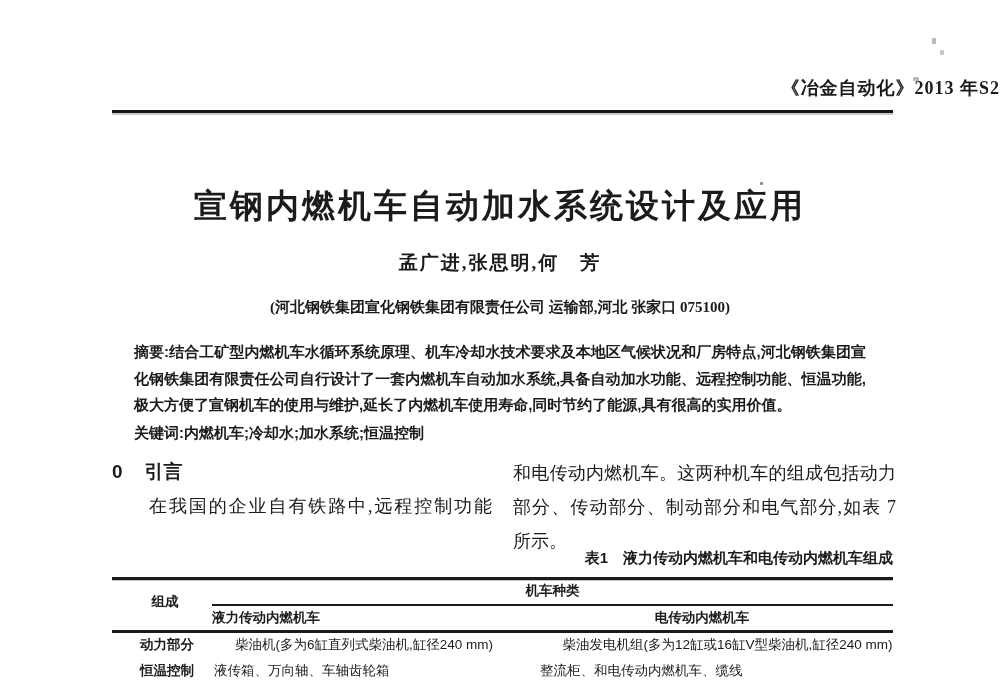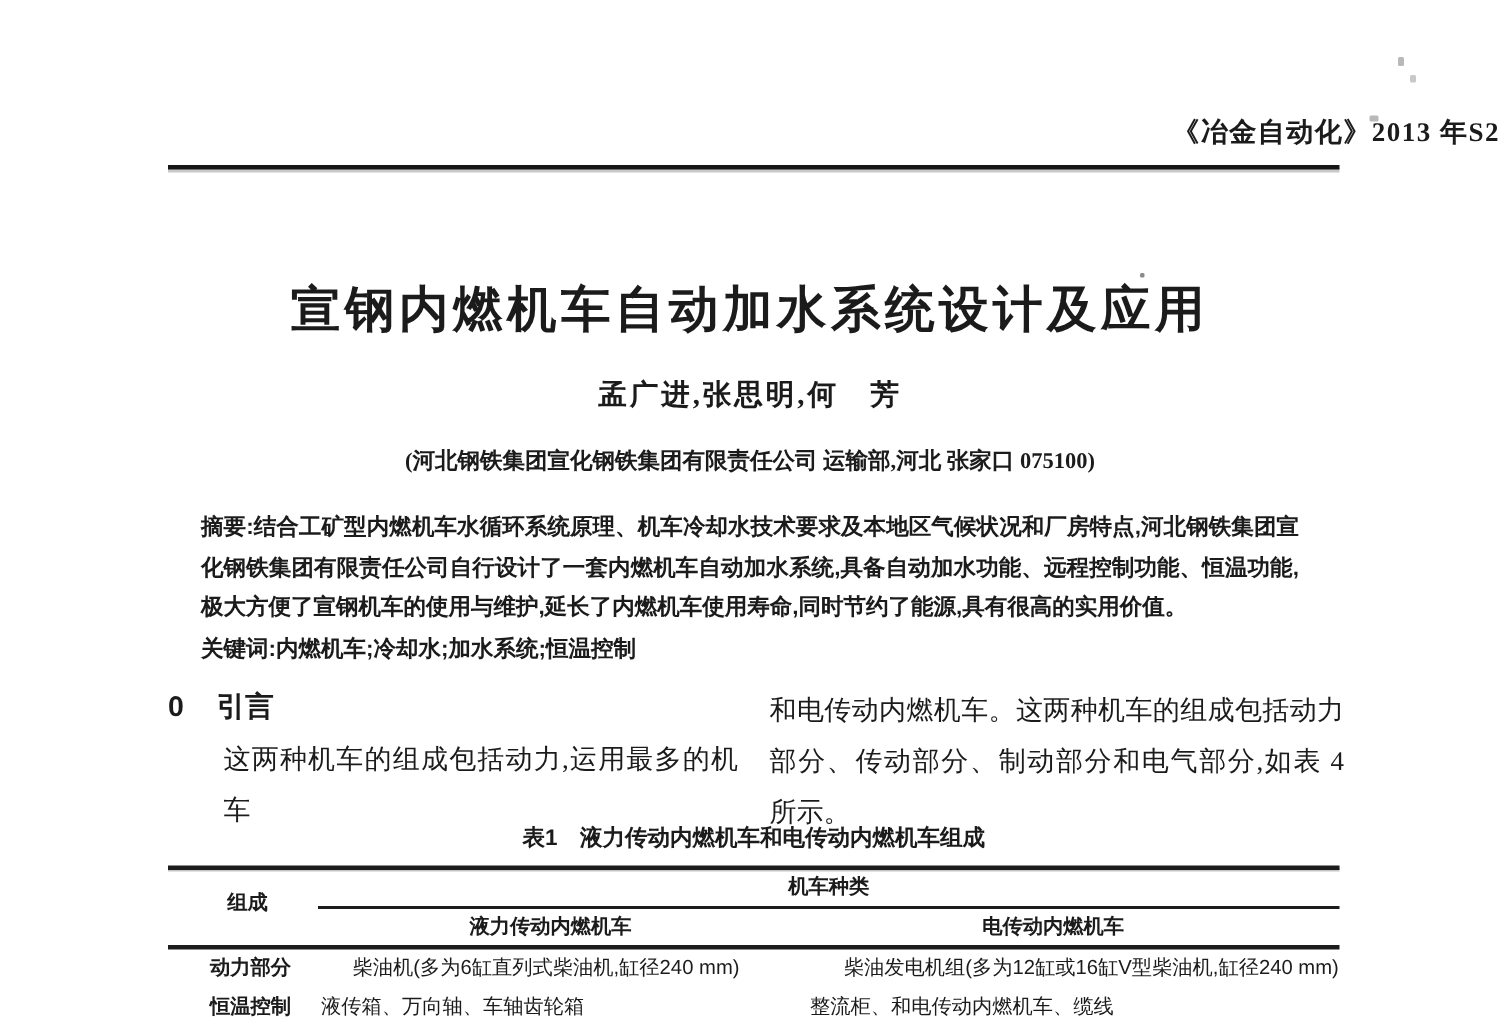--- a/index.html
+++ b/index.html
@@ -76,36 +76,36 @@
   .section-heading {
     height: 34px; line-height: 34px;
     font-size: 19px; font-weight: bold;
     font-family: "Liberation Sans", sans-serif;
   }
   .section-heading .sec-num { margin-right: 22px; }
 
   
   .table-caption {
     top: 549px; left: 112px; width: 781px;
-    text-align: center;
+    text-align: right;
     font-size: 15px; font-weight: bold;
     font-family: "Liberation Sans", sans-serif;
   }
   .table1 {
     top: 577px; left: 112px; width: 781px; height: 108px;
     font-family: "Liberation Sans", sans-serif;
   }
   .table1 .cell { position: absolute; font-size: 13.5px; }
   .t-border { position: absolute; background: #1c1c1c; }
   .t-top    { top: 0; left: 0; width: 781px; height: 3px; box-shadow: 0 1px 0 rgba(60,60,60,0.3); }
   .t-mid    { top: 27px; left: 100px; width: 681px; height: 2px; }
   .t-hdr    { top: 53px; left: 0; width: 781px; height: 2.5px; }
   .c-component { top: 16px; left: 18px; width: 70px; text-align: center; font-weight: bold; font-size: 15px; }
   .c-group     { top: 5px;  left: 100px; width: 681px; text-align: center; font-weight: bold; font-size: 14px; }
-  .c-sub-hyd   { top: 32px; left: 100px; width: 310px; text-align: center; font-weight: bold; font-size: 14px; }
+  .c-sub-hyd   { top: 32px; left: 100px; width: 310px; font-weight: bold; font-size: 14px; }
   .c-sub-ele   { top: 32px; left: 430px; width: 320px; text-align: center; font-weight: bold; font-size: 14px; }
   .r1 { top: 59px; text-align: center; }
   .r2 { top: 85px; }
   .c-label { left: 18px; width: 74px; text-align: center; font-weight: bold; }
   .c-hyd   { left: 102px; width: 300px; white-space: nowrap; }
   .c-ele   { left: 400px; width: 375px; white-space: nowrap; margin-left: 28px; }
 
   
   .speck { position: absolute; background: #b9b9b9; border-radius: 1px; }
   .speck-1 { top: 38px; left: 932px; width: 4px; height: 6px; }
@@ -121,25 +121,25 @@
 
 <div class="abs paper-title">宣钢内燃机车自动加水系统设计及应用</div>
 <div class="abs authors">孟广进,张思明,何　芳</div>
 <div class="abs affiliation">(河北钢铁集团宣化钢铁集团有限责任公司 运输部,河北 张家口 075100)</div>
 
 <p class="abs abstract"><span>摘要:</span><span>结合工矿型内燃机车水循环系统原理、机车冷却水技术要求及本地区气候状况和厂房特点,河北钢铁集团宣化钢铁集团有限责任公司自行设计了一套内燃机车自动加水系统,具备自动加水功能、远程控制功能、恒温功能,极大方便了宣钢机车的使用与维护,延长了内燃机车使用寿命,同时节约了能源,具有很高的实用价值。</span></p>
 <p class="abs keywords"><span>关键词:</span><span>内燃机车;冷却水;加水系统;恒温控制</span></p>
 
 <div class="abs col-left">
   <div class="section-heading"><span class="sec-num">0</span><span>引言</span></div>
-  <div class="body-line jfull indent">这两种机车的组成包括动力,运用最多的机车</div>
+  <div class="body-line jfull indent">在我国的企业自有铁路中,远程控制功能</div>
 </div>
 <div class="abs col-right">
   <div class="body-line jfull">和电传动内燃机车。这两种机车的组成包括动力</div>
-  <div class="body-line jfull">部分、传动部分、制动部分和电气部分,如表 4</div>
+  <div class="body-line jfull">部分、传动部分、制动部分和电气部分,如表 7</div>
   <div class="body-line">所示。</div>
 </div>
 
 <div class="abs table-caption">表1　液力传动内燃机车和电传动内燃机车组成</div>
 <div class="abs table1">
   <div class="t-border t-top"></div>
   <div class="t-border t-mid"></div>
   <div class="t-border t-hdr"></div>
 
   <div class="cell c-component">组成</div>

